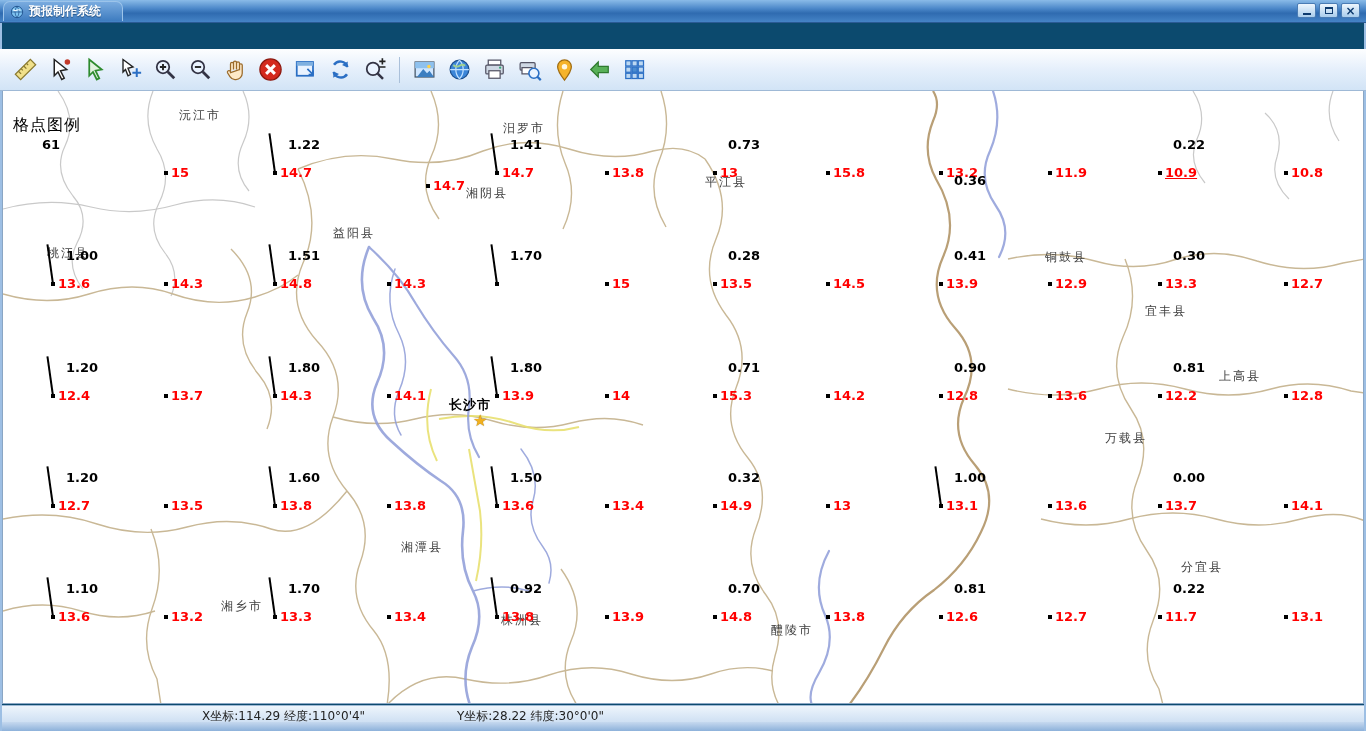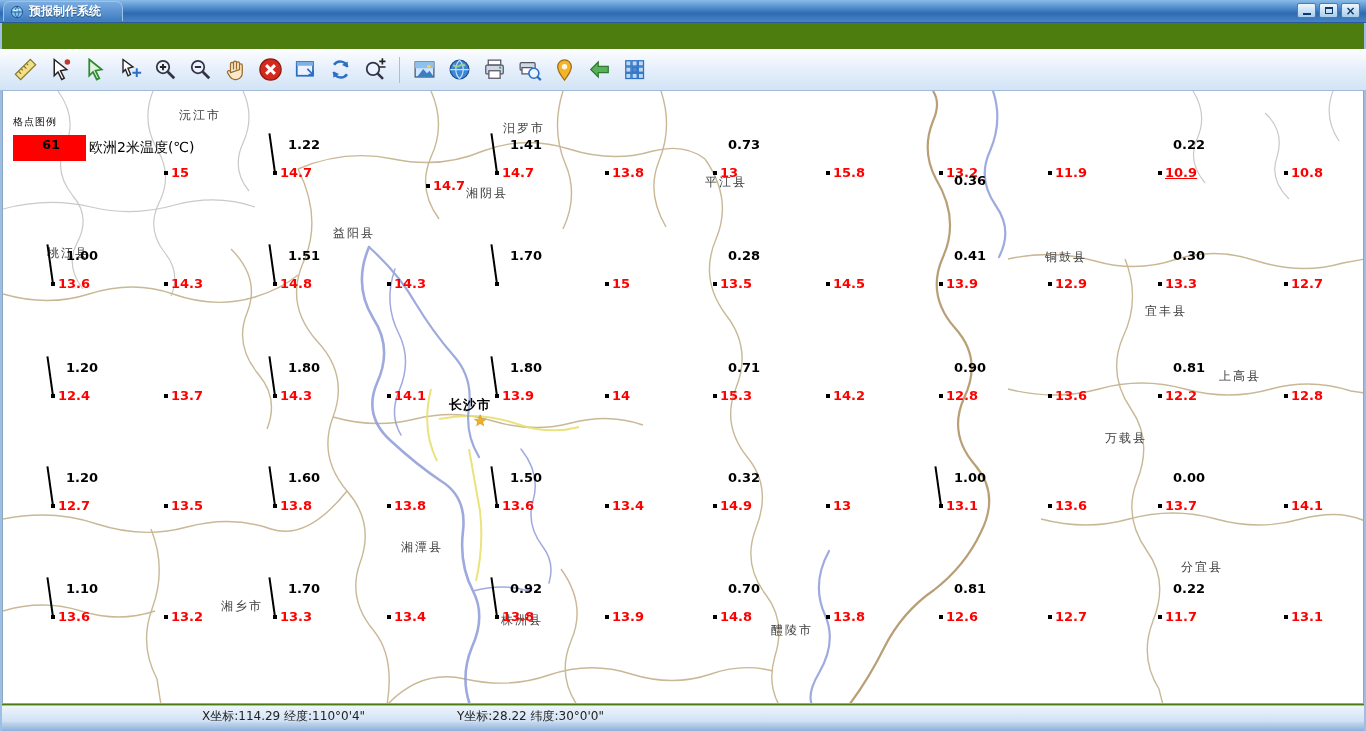--- a/index.html
+++ b/index.html
@@ -1,21 +1,21 @@
 <!DOCTYPE html>
 <html><head>
 <meta charset="utf-8">
 <style>
   html,body{margin:0;padding:0;}
   body{
     width:1366px;height:731px;overflow:hidden;position:relative;
     font-family:"DejaVu Sans","Liberation Sans",sans-serif;
     background:#7ba7d7;
   }
-  .window{position:absolute;inset:0;background:#4d7c0f;}
+  .window{position:absolute;inset:0;background:#0c4a6e;}
 
   
   .titlebar{
     position:absolute;top:0;left:0;right:0;height:22px;
     background:linear-gradient(#8abbe8,#4a86c8 40%,#2f6bb0 60%,#4584c6);
     border-bottom:1px solid #2a5a94;z-index:20;
   }
   .title-tab{
     position:absolute;left:3px;top:1px;height:20px;min-width:120px;
     background:linear-gradient(#79abdf,#3e7cc0);
@@ -64,21 +64,21 @@
 
   .grid-dot{position:absolute;width:4px;height:4px;background:#000;z-index:5;}
   .wind-barb{position:absolute;width:2px;height:40px;background:#000;transform:rotate(-8deg);transform-origin:50% 100%;z-index:5;}
   .temp-label{position:absolute;font-size:13px;font-weight:bold;color:#ff0000;white-space:nowrap;z-index:8;}
   .wind-label{position:absolute;font-size:13px;font-weight:bold;color:#000;white-space:nowrap;z-index:8;}
   .county-label{position:absolute;font-size:12px;color:#3f3f3f;letter-spacing:2px;white-space:nowrap;z-index:4;}
   .county-label.bold{color:#000;font-weight:bold;font-size:13px;letter-spacing:1px;}
   .city-star{position:absolute;font-size:16px;line-height:16px;color:#f2b01e;text-shadow:0 0 1px #7a5800;z-index:6;}
 
   .legend{position:absolute;left:10px;top:24px;z-index:7;}
-  .legend-title{font-size:10px;color:#000;margin-bottom:6px;letter-spacing:1px;}
+  .legend-title{font-size:16px;color:#000;margin-bottom:6px;letter-spacing:1px;}
   .legend-row{display:flex;align-items:center;margin-bottom:3px;}
   .legend-swatch{width:73px;height:26px;display:inline-block;}
   .legend-label{font-size:14px;color:#000;margin-left:3px;white-space:nowrap;}
 
   
   .statusbar{
     position:absolute;top:705px;left:2px;width:1362px;height:17px;
     background:linear-gradient(#eef5fc,#cfe0f3);
     border-top:1px solid #9fb9d6;box-sizing:border-box;z-index:18;
     font-size:12px;color:#222;
@@ -522,24 +522,20 @@
         <div class="temp-label" style="left: 1052px; top: 518px;">12.7</div>
         <div class="grid-dot" style="left: 1155px; top: 524px;"></div>
         <div class="temp-label" style="left: 1162px; top: 518px;">11.7</div>
         <div class="wind-label" style="left: 1170px; top: 490px;">0.22</div>
         <div class="grid-dot" style="left: 1281px; top: 524px;"></div>
         <div class="temp-label" style="left: 1288px; top: 518px;">13.1</div>
       </div>
 
     <div class="legend">
       <div class="legend-title">格点图例</div>
-      <div class="legend-row">
-        <span class="legend-swatch" style="background: rgb(255, 0, 0);"></span>
-        <span class="legend-label">欧洲2米温度(℃)</span>
-      </div>
     </div>
   </div>
 
   <div class="statusbar">
     <span class="status-x">X坐标:114.29 经度:110°0'4"</span>
     <span class="status-y">Y坐标:28.22 纬度:30°0'0"</span>
   </div>
   <div class="bottom-frame"></div>
   <div class="frame-left"></div>
   <div class="frame-right"></div>

